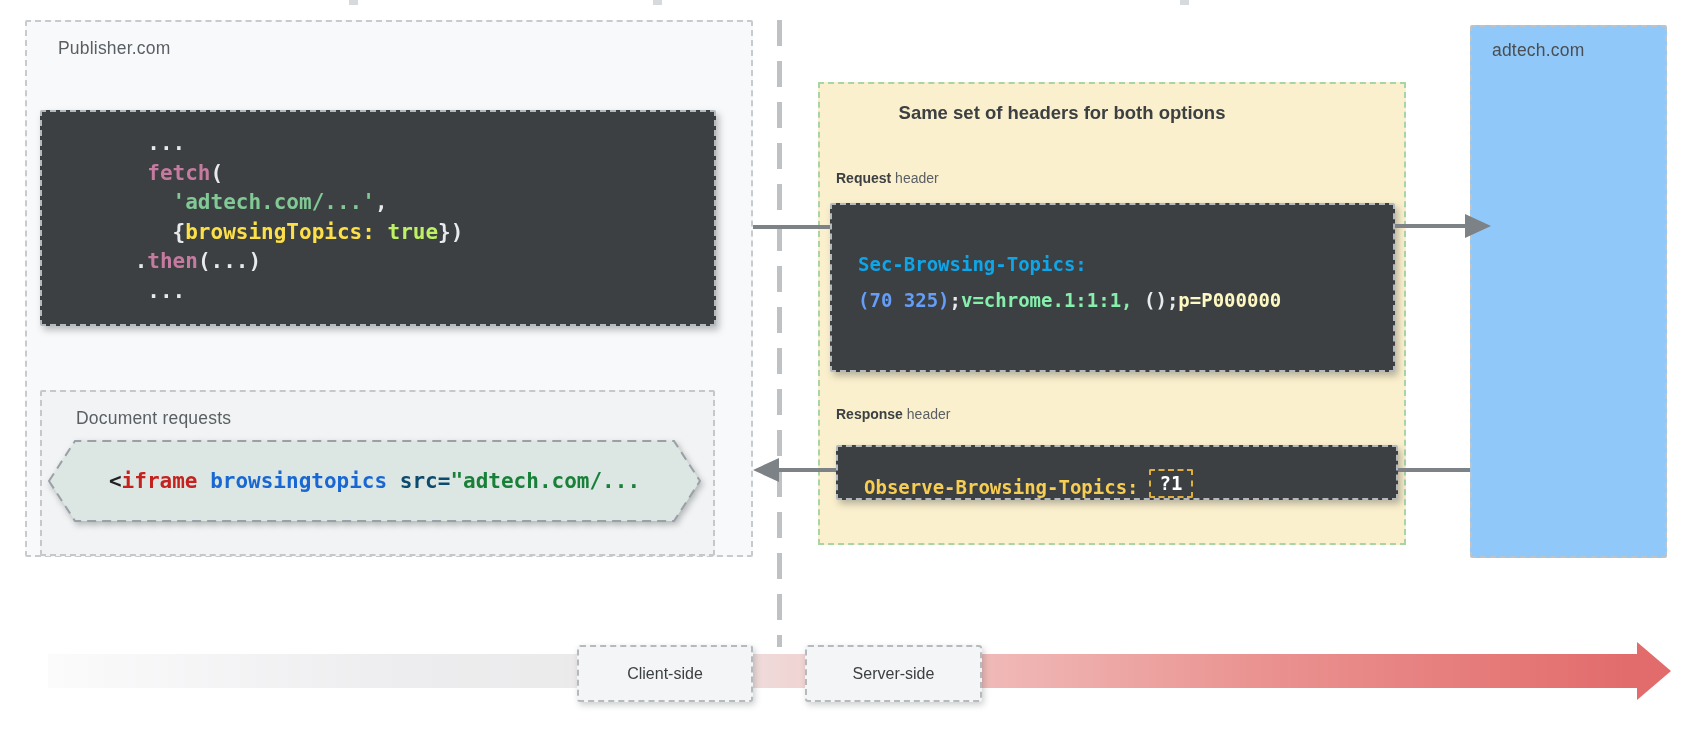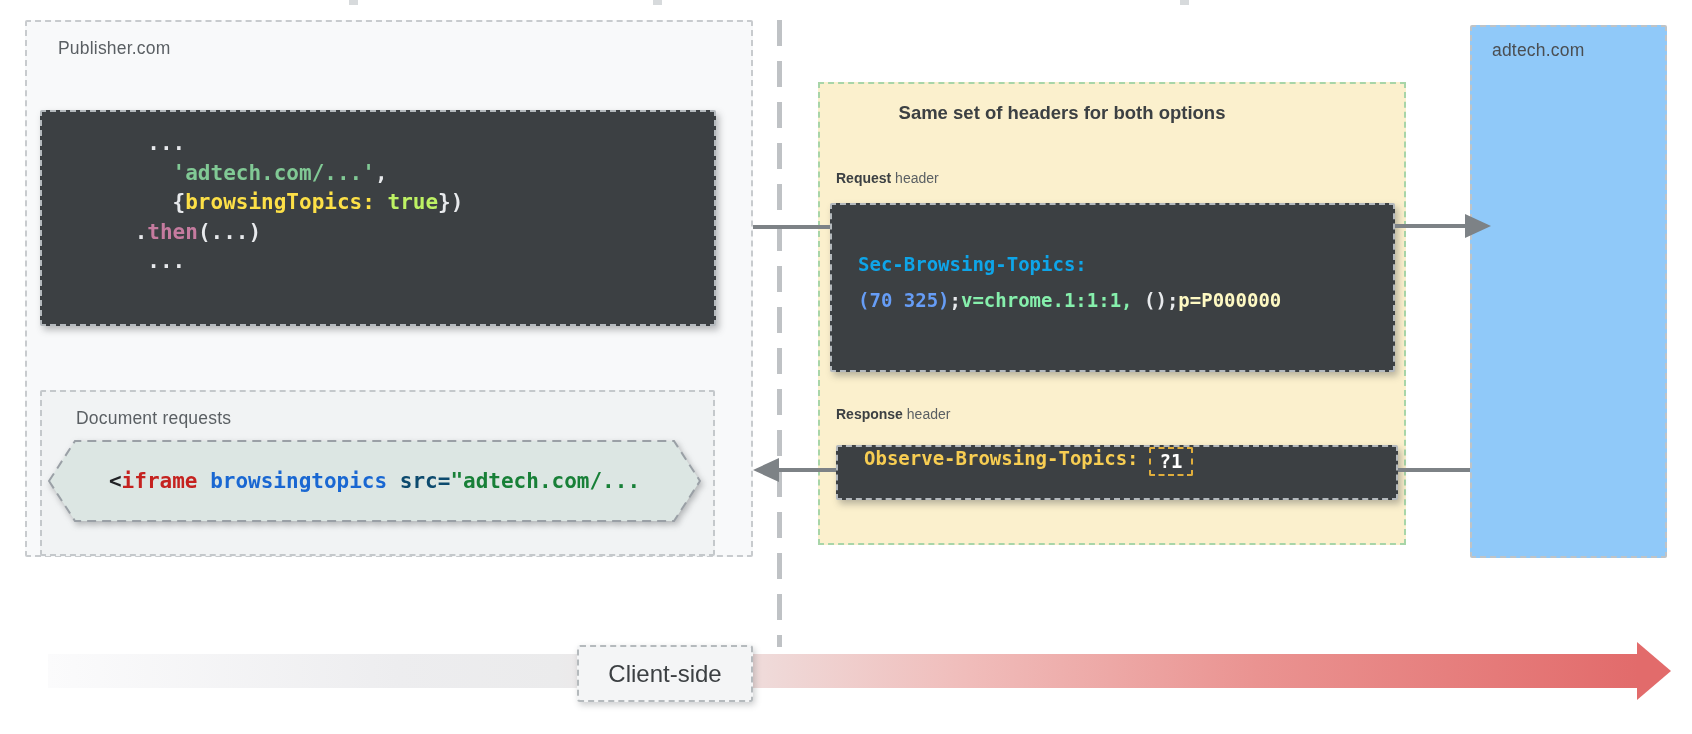--- a/index.html
+++ b/index.html
@@ -42,21 +42,21 @@
   
   .headers-panel{
     left:818px;top:82px;width:588px;height:463px;
     background:#fbf0cd;border:2px dashed #a8d5a8;box-sizing:border-box;
   }
   .panel-title{left:818px;top:102px;width:488px;text-align:center;font-size:18.5px;font-weight:700;color:#3c4043;}
   .hdr-label{font-size:14px;color:#5a5f63;}
   .hdr-label b{color:#3c4043;font-weight:700;}
   .request-block{left:830px;top:203px;width:565px;height:169px;padding:46px 0 0 26px;font-size:19px;line-height:26px;}
   .request-line1{margin-bottom:10px;color:#0ea5e9;}
-  .response-block{left:836px;top:445px;width:562px;height:55px;display:flex;align-items:flex-start;padding-left:26px;font-size:19px;}
+  .response-block{left:836px;top:445px;width:562px;height:55px;display:flex;align-items:flex-end;padding-left:26px;font-size:19px;}
   .resp-name{color:#f7cd52;}
   .chip{
     margin-left:10px;border:2px dashed #e0ae3c;border-radius:2px;
     padding:1px 9px 2px 9px;color:#ffffff;font-size:19px;
   }
   
   .adtech-box{
     left:1470px;top:25px;width:197px;height:533px;
     background:#90c9f9;border:2px dashed #bfc3c6;box-sizing:border-box;border-radius:2px;
   }
@@ -69,38 +69,39 @@
   .timeline-band{
     left:48px;top:654px;width:1590px;height:34px;
     background:linear-gradient(90deg,#fbfbfc 0%,#ededef 22%,#ebebec 32%,#efdad9 45%,#f0bcba 58%,#ea9391 76%,#e26b6b 100%);
   }
   .timeline-head{
     left:1637px;top:642px;width:0;height:0;
     border-top:29px solid transparent;border-bottom:29px solid transparent;border-left:34px solid #e26b6b;
   }
   .side-box{
     top:645px;height:57px;background:#f4f5f6;border:2px dashed #b5babd;box-sizing:border-box;border-radius:3px;
-    display:flex;align-items:center;justify-content:center;font-size:24px;color:#3c4043;
+    display:flex;align-items:center;justify-content:center;font-size:16px;color:#3c4043;
     box-shadow:2px 3px 6px rgba(60,64,67,.25);
   }
 </style>
 </head>
 <body>
 
 <div class="stage">
 
   <div class="abs tick" style="left:349px;top:0;"></div>
   <div class="abs tick" style="left:653px;top:0;"></div>
   <div class="abs tick" style="left:1180px;top:0;"></div>
 
   <div class="abs publisher-box"></div>
   <div class="abs zone-label" style="left:58px;top:38px;">Publisher.com</div>
 
   <div class="abs dark-block fetch-block">
     <div class="code-line"><span style="color: rgb(232, 234, 237);">  ...</span></div>
+    <div class="code-line"><span style="color: rgb(232, 234, 237);">  </span><span style="color: rgb(197, 123, 159);">fetch</span><span style="color: rgb(232, 234, 237);">(</span></div>
     <div class="code-line"><span style="color: rgb(232, 234, 237);">    </span><span style="color: rgb(129, 201, 149);">'adtech.com/...'</span><span style="color: rgb(232, 234, 237);">,</span></div>
     <div class="code-line"><span style="color: rgb(232, 234, 237);">    {</span><span style="color: #fde047;">browsingTopics:</span><span style="color: rgb(232, 234, 237);"> </span><span style="color: #bef264;">true</span><span style="color: rgb(232, 234, 237);">})</span></div>
     <div class="code-line"><span style="color: rgb(232, 234, 237);"> .</span><span style="color: rgb(197, 123, 159);">then</span><span style="color: rgb(232, 234, 237);">(...)</span></div>
     <div class="code-line"><span style="color: rgb(232, 234, 237);">  ...</span></div>
   </div>
 
   <div class="abs doc-box"></div>
   <div class="abs zone-label" style="left:76px;top:408px;">Document requests</div>
 
   <svg class="abs hex-svg" width="653" height="82">
@@ -135,14 +136,17 @@
   <div class="abs arrow-right" style="left:1465px;top:214px;"></div>
   <div class="abs h-line" style="left:1398px;top:468px;width:72px;"></div>
   <div class="abs h-line" style="left:778px;top:468px;width:58px;"></div>
   <div class="abs arrow-left" style="left:753px;top:458px;"></div>
 
   <div class="abs timeline-band"></div>
   <div class="abs timeline-head"></div>
   <div class="abs side-box" style="left:577px;width:176px;">
       <span>Client-side</span>
     </div>
+  <div class="abs side-box" style="left:805px;width:177px;">
+      <span>Server-side</span>
+    </div>
 
 </div>
 
 </body></html>

